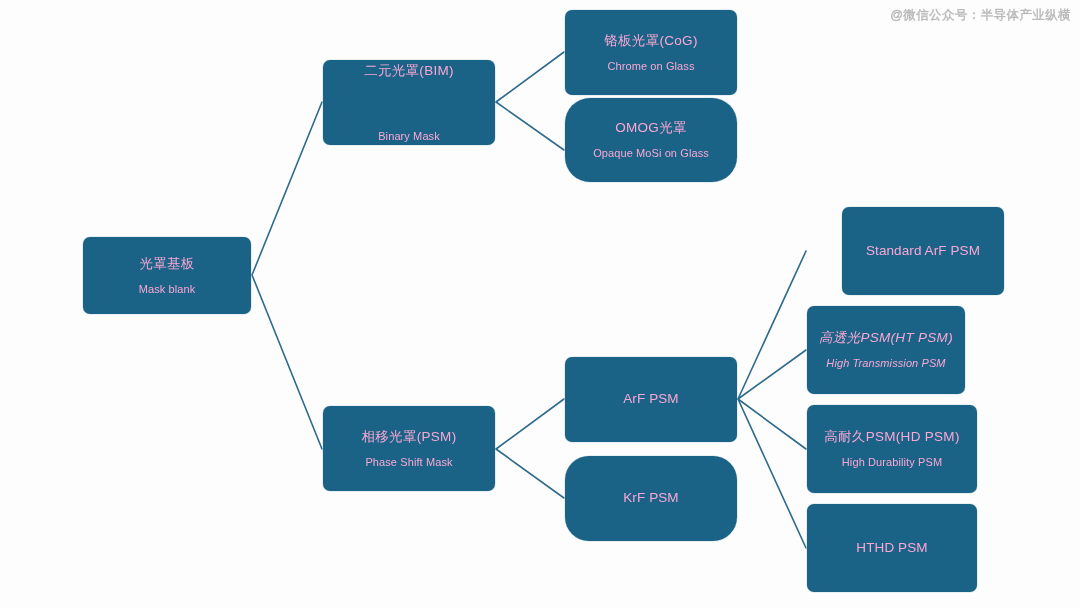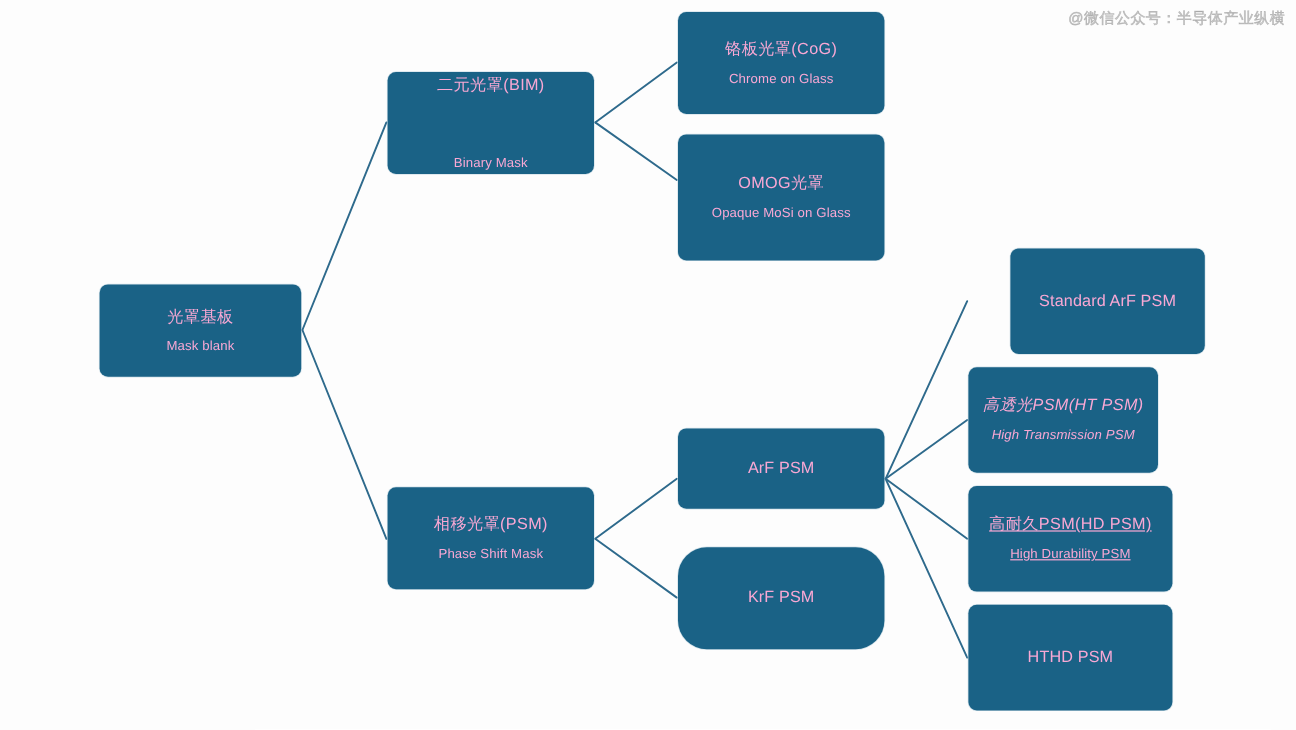--- a/index.html
+++ b/index.html
@@ -90,38 +90,38 @@
         <div class="en">Binary Mask</div>
       </div>
       <div class="node two-line" style="left: 323px; top: 406px; width: 172px; height: 85px;">
         <div class="cn">相移光罩(PSM)</div>
         <div class="en">Phase Shift Mask</div>
       </div>
       <div class="node two-line" style="left: 565px; top: 10px; width: 172px; height: 85px;">
         <div class="cn">铬板光罩(CoG)</div>
         <div class="en">Chrome on Glass</div>
       </div>
-      <div class="node two-line" style="left: 565px; top: 112px; width: 172px; height: 105px;">
+      <div class="node two-line" style="left: 565px; top: 98px; width: 172px; height: 84px; border-radius: 25px;">
         <div class="cn">OMOG光罩</div>
         <div class="en">Opaque MoSi on Glass</div>
       </div>
-      <div class="node single" style="left: 565px; top: 357px; width: 172px; height: 67px;">
+      <div class="node single" style="left: 565px; top: 357px; width: 172px; height: 85px;">
         <div class="en">ArF PSM</div>
       </div>
       <div class="node single" style="left: 565px; top: 456px; width: 172px; height: 85px; border-radius: 24px;">
         <div class="en">KrF PSM</div>
       </div>
       <div class="node single" style="left: 842px; top: 207px; width: 162px; height: 88px;">
         <div class="en">Standard ArF PSM</div>
       </div>
       <div class="node two-line" style="left: 807px; top: 306px; width: 158px; height: 88px; font-style: italic;">
         <div class="cn">高透光PSM(HT PSM)</div>
         <div class="en">High Transmission PSM</div>
       </div>
-      <div class="node two-line" style="left: 807px; top: 405px; width: 170px; height: 88px; text-decoration: underline;">
+      <div class="node two-line" style="left: 807px; top: 405px; width: 170px; height: 88px;">
         <div class="cn">高耐久PSM(HD PSM)</div>
         <div class="en">High Durability PSM</div>
       </div>
       <div class="node single" style="left: 807px; top: 504px; width: 170px; height: 88px;">
         <div class="en">HTHD PSM</div>
       </div>
     </div>
 
   <div id="watermark">@微信公众号：半导体产业纵横</div>
 

